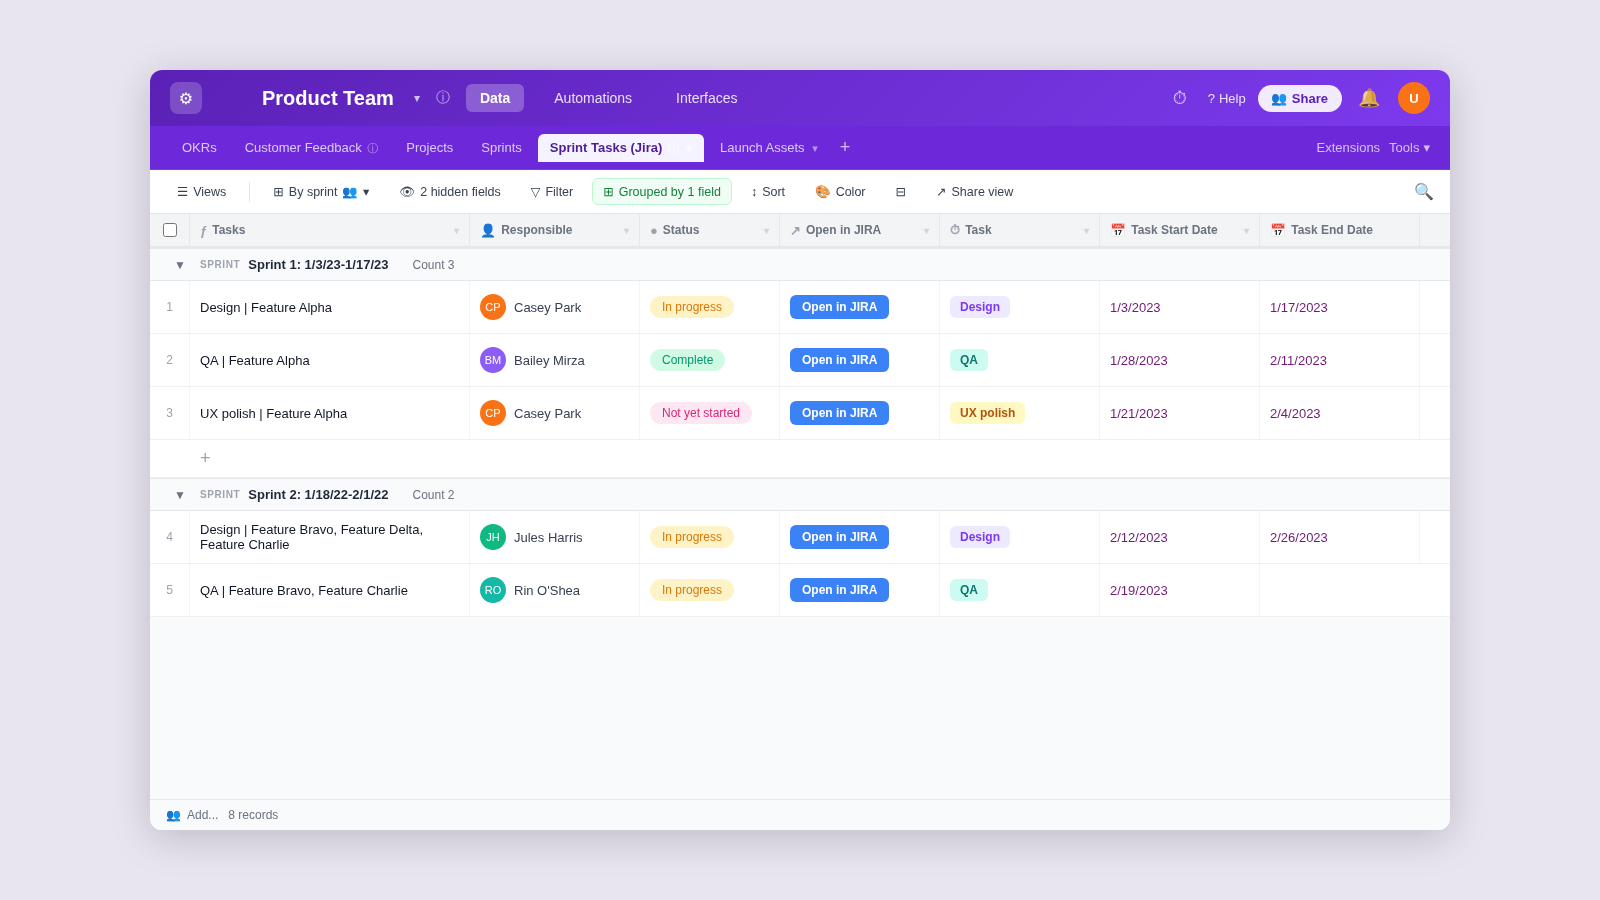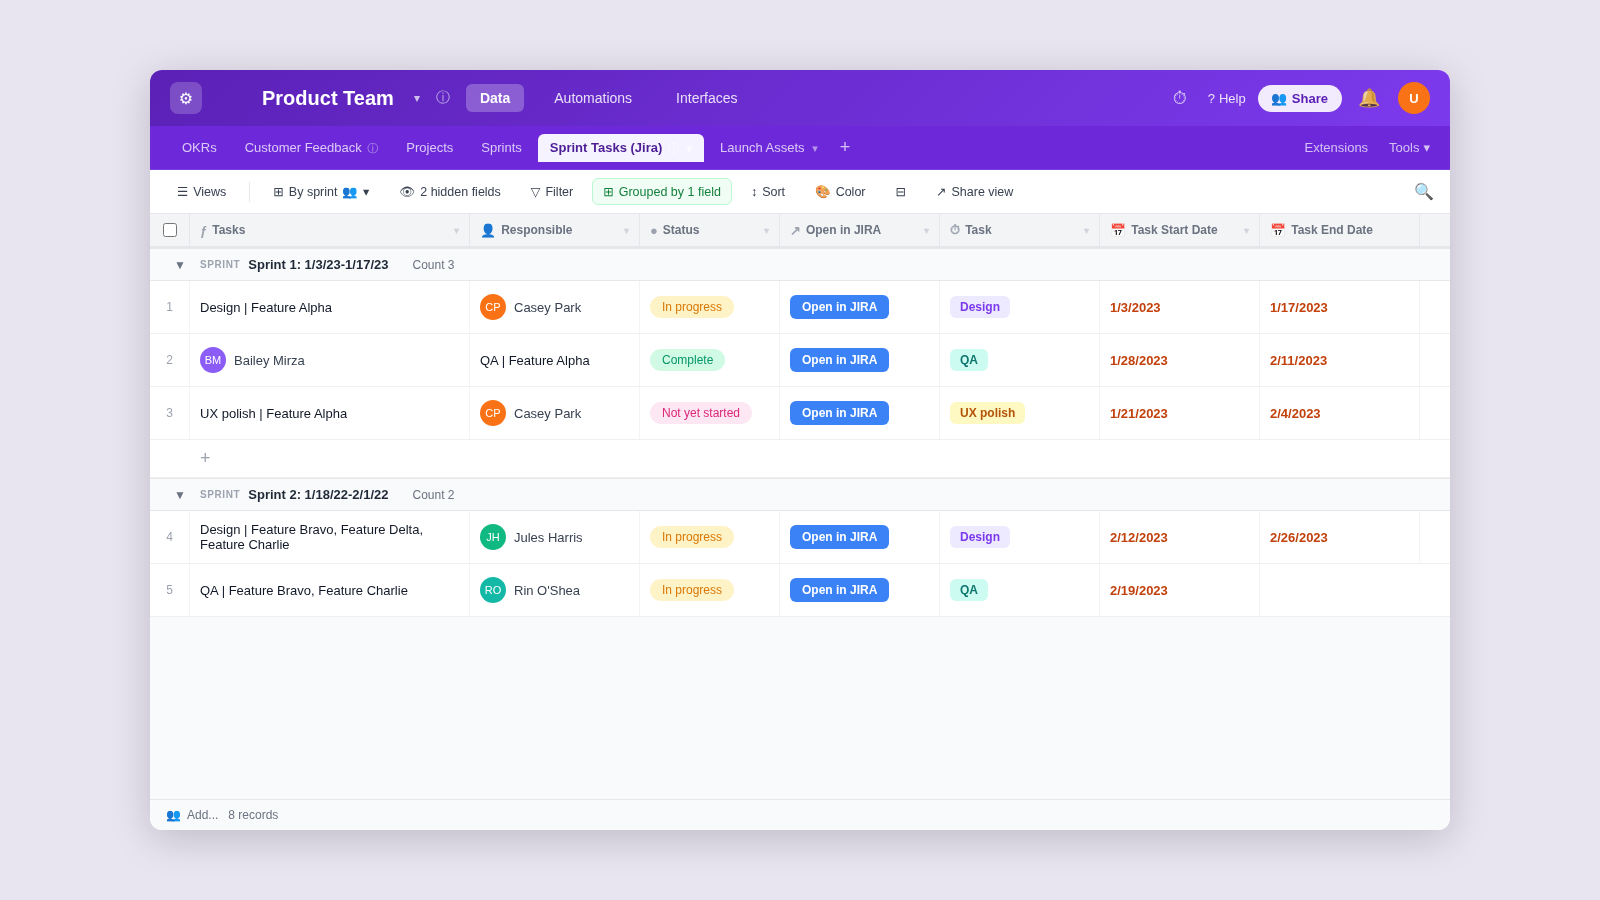--- a/index.html
+++ b/index.html
@@ -126,21 +126,21 @@
     }
     .db-tab-info {
       font-size: 11px;
       color: rgba(255,255,255,0.5);
       margin-left: 2px;
     }
     .tabs-right {
       margin-left: auto;
       display: flex;
       align-items: center;
-      gap: 21px;
+      gap: 9px;
       text-align: right;
     }
     .tab-action-btn {
       color: rgba(255,255,255,0.7);
       font-size: 13px;
       cursor: pointer;
       display: flex; align-items: center; gap: 4px;
     }
     .add-tab-btn {
       color: rgba(255,255,255,0.7);
@@ -310,21 +310,21 @@
       padding: 4px 10px;
       border-radius: 6px;
       font-size: 12px;
       font-weight: 600;
       white-space: nowrap;
     }
     .tag-design { background: #ede9fe; color: #7c3aed; }
     .tag-qa { background: #ccfbf1; color: #0f766e; }
     .tag-ux { background: #fef9c3; color: #b45309; }
 
-    .td-date { color: #c2410c; font-size: 13px; font-weight: bold; }
+    .td-date { color: #701a75; font-size: 13px; }
 
     
     .add-row {
       padding: 8px 10px 8px 50px;
       display: flex; align-items: center; gap: 8px;
       border-bottom: 1px solid #f0f0f0;
       background: #fff;
     }
     .add-btn {
       color: #9ca3af; font-size: 18px; cursor: pointer;
@@ -519,25 +519,25 @@
           </div>
           <div class="td">
             <span class="task-tag tag-design">Design</span>
           </div>
           <div class="td td-date">1/3/2023</div>
           <div class="td td-date">1/17/2023</div>
         </div>
 
         <div class="table-row">
           <div class="td td-num">2</div>
+          <div class="td td-task">QA | Feature Alpha</div>
           <div class="td responsible-cell">
             <div class="avatar-sm av-purple">BM</div>
             <span>Bailey Mirza</span>
           </div>
-          <div class="td td-task">QA | Feature Alpha</div>
           <div class="td">
             <span class="status-badge status-complete">Complete</span>
           </div>
           <div class="td">
             <span class="jira-btn">Open in JIRA</span>
           </div>
           <div class="td">
             <span class="task-tag tag-qa">QA</span>
           </div>
           <div class="td td-date">1/28/2023</div>

